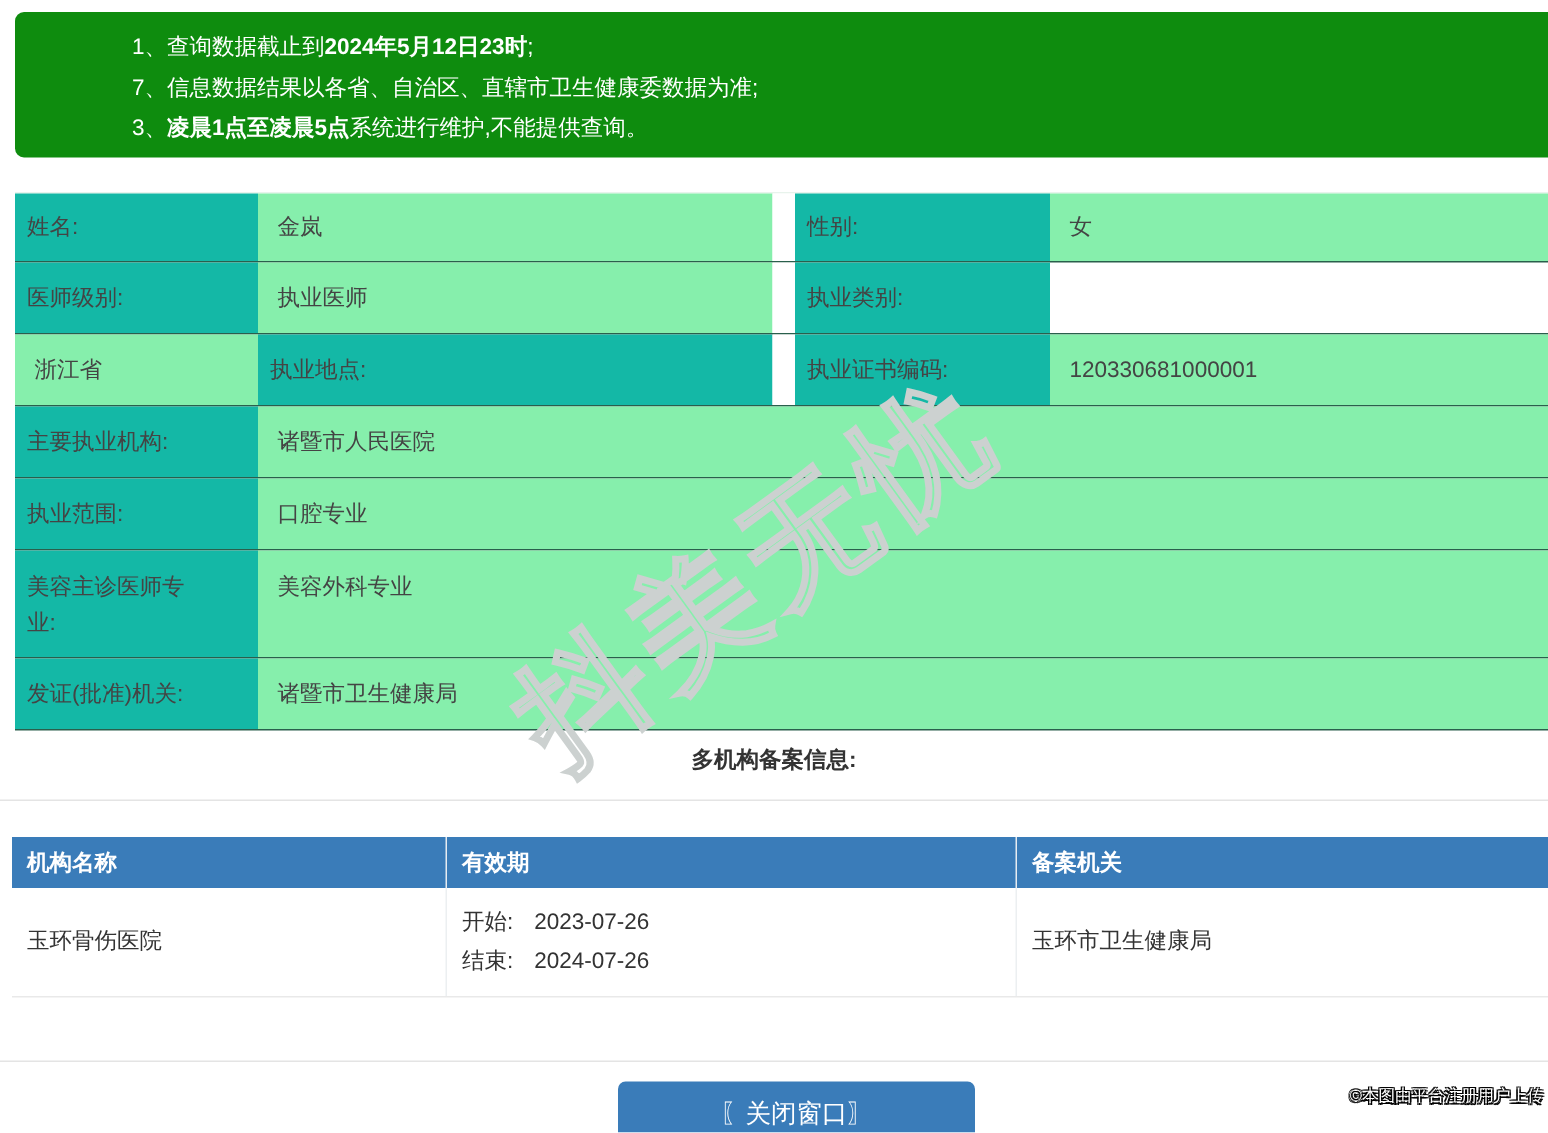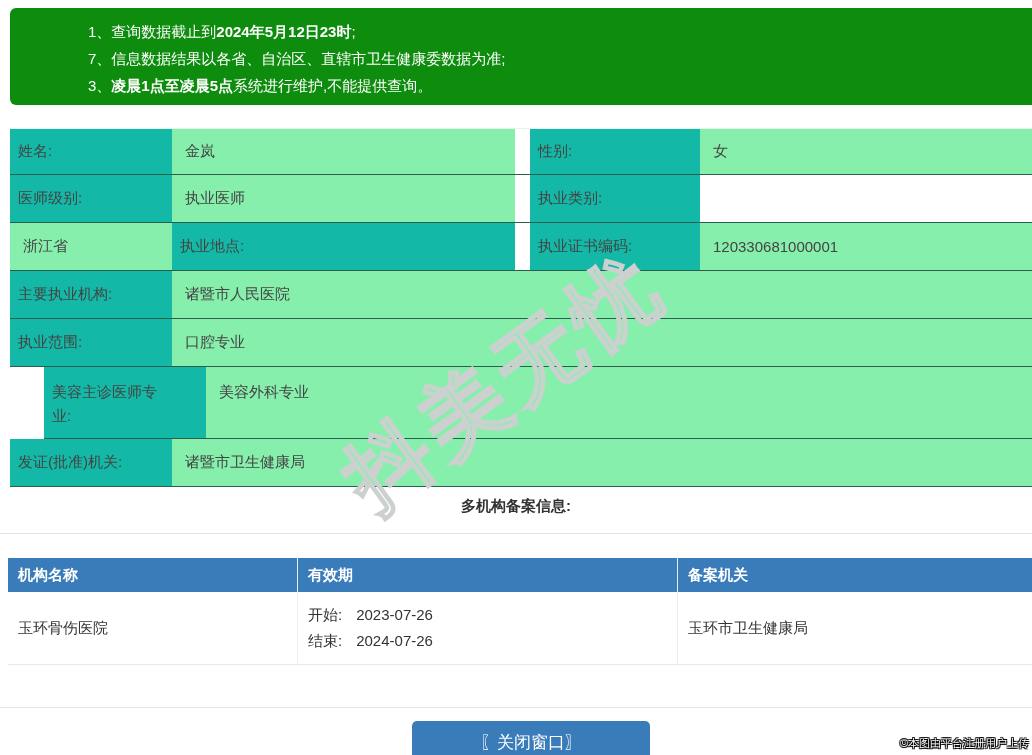--- a/index.html
+++ b/index.html
@@ -11,21 +11,21 @@
           background:#0e8c0e;border-radius:6px;color:#ffffff;padding:10px 10px 0 78px;font-size:15px;}
   .notice-line{line-height:27px;white-space:nowrap;}
   .notice-line b{font-weight:bold;}
 
   
   .profile{position:absolute;left:10px;top:128px;width:1022px;font-size:15px;color:#444;border-top:1px solid #e8f3ec;}
   .prow{display:grid;grid-template-columns:162px 343px 15px 170px 1fr;border-bottom:1px solid #2a5f4c;}
   .prow.full{grid-template-columns:162px 1fr;}
   .prow{height:47px;}
   .prow.r1{height:45px;}
-  .prow.tall{height:71px;margin-left:34px;}
+  .prow.tall{height:71px;}
   .cell{display:flex;align-items:center;box-sizing:border-box;overflow:hidden;}
   .lab{background:#14b8a6;padding:0 36px 0 8px;}
   .val{background:#86efac;padding-left:13px;}
   .spacer{background:#ffffff;}
   .prow.tall .cell{align-items:flex-start;padding-top:13px;line-height:24px;}
 
   
   .section-title{position:absolute;top:497px;left:0;width:1032px;text-align:center;
                  font-weight:bold;font-size:15px;color:#333;}
   .hr{position:absolute;left:0;width:1032px;height:0;border-top:1px solid #e4e4e4;}
@@ -48,21 +48,21 @@
              color:#fff;font-size:17px;border:none;border-radius:5px;cursor:pointer;
              font-family:"Liberation Sans","DejaVu Sans",sans-serif;}
 
   
   .watermark{position:absolute;left:505px;top:383px;transform:translate(-50%,-50%) rotate(-36deg);
              font-size:84px;font-weight:bold;letter-spacing:8px;white-space:nowrap;z-index:6;
              color:transparent;-webkit-text-stroke:2px #ccd1d0;pointer-events:none;}
   @supports not (-webkit-text-stroke: 1px #000){ .watermark{color:#d4d9d8;} }
 
   
-  .credit{position:absolute;right:3px;bottom:4px;font-size:11px;color:#fff;z-index:7;
+  .credit{position:absolute;right:3px;bottom:17px;font-size:11px;color:#fff;z-index:7;
           text-shadow:-1px -1px 0 #000,1px -1px 0 #000,-1px 1px 0 #000,1px 1px 0 #000,0 1px 0 #000,0 -1px 0 #000;}
 </style>
 </head>
 <body>
 
 <div class="page">
 
   <div class="notice">
     <div class="notice-line">
       <span>1、查询数据截止到</span><b>2024年5月12日23时</b><span>;</span>

